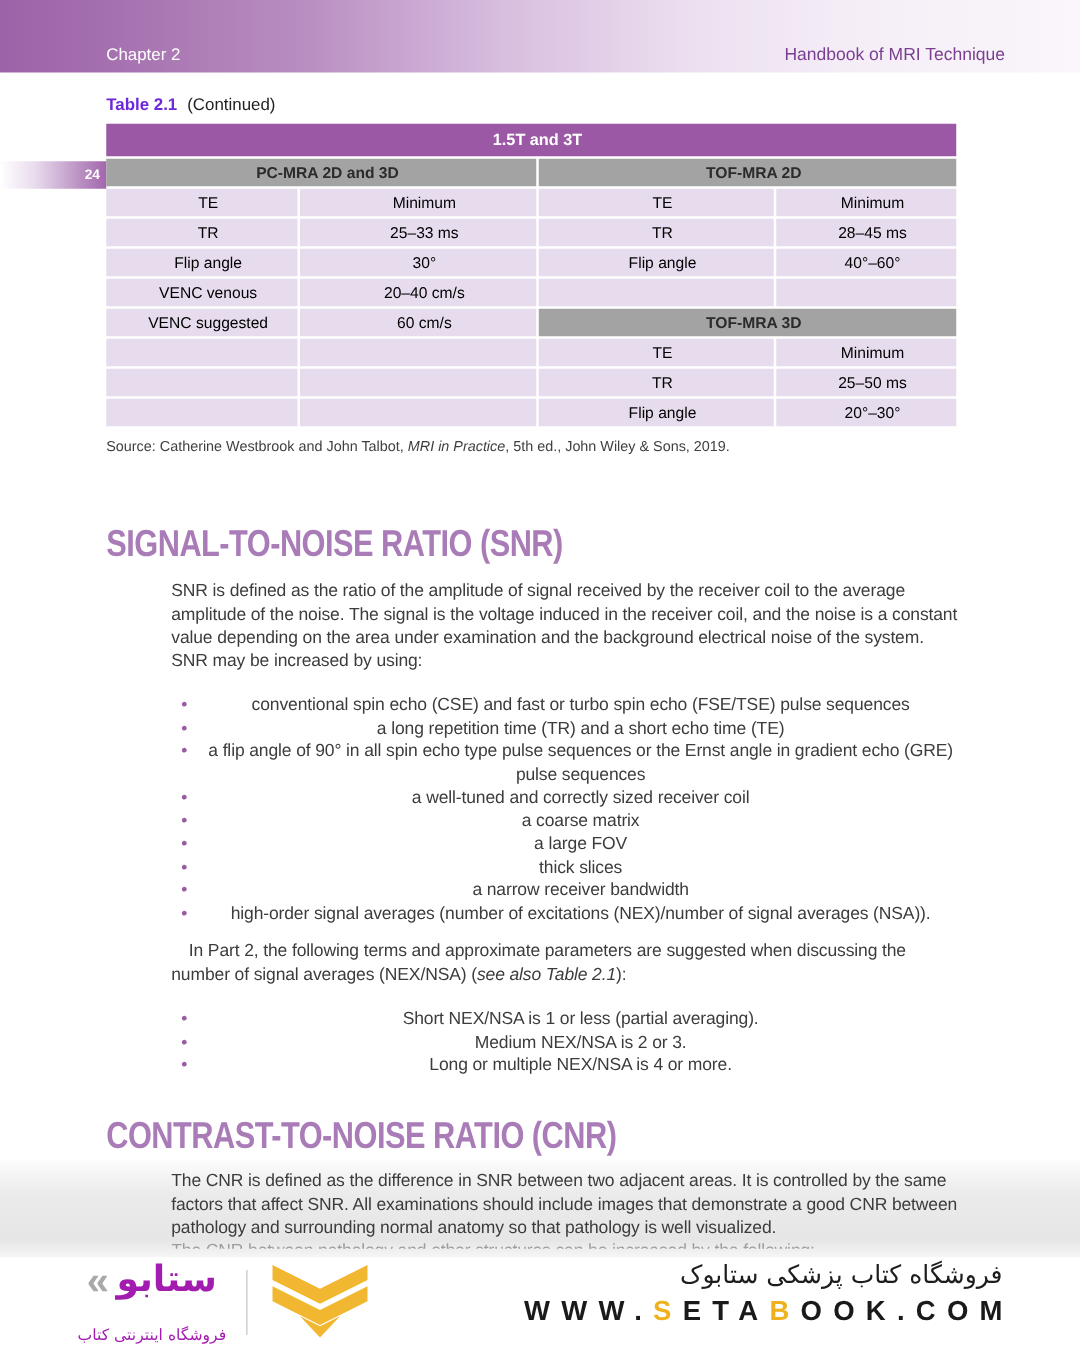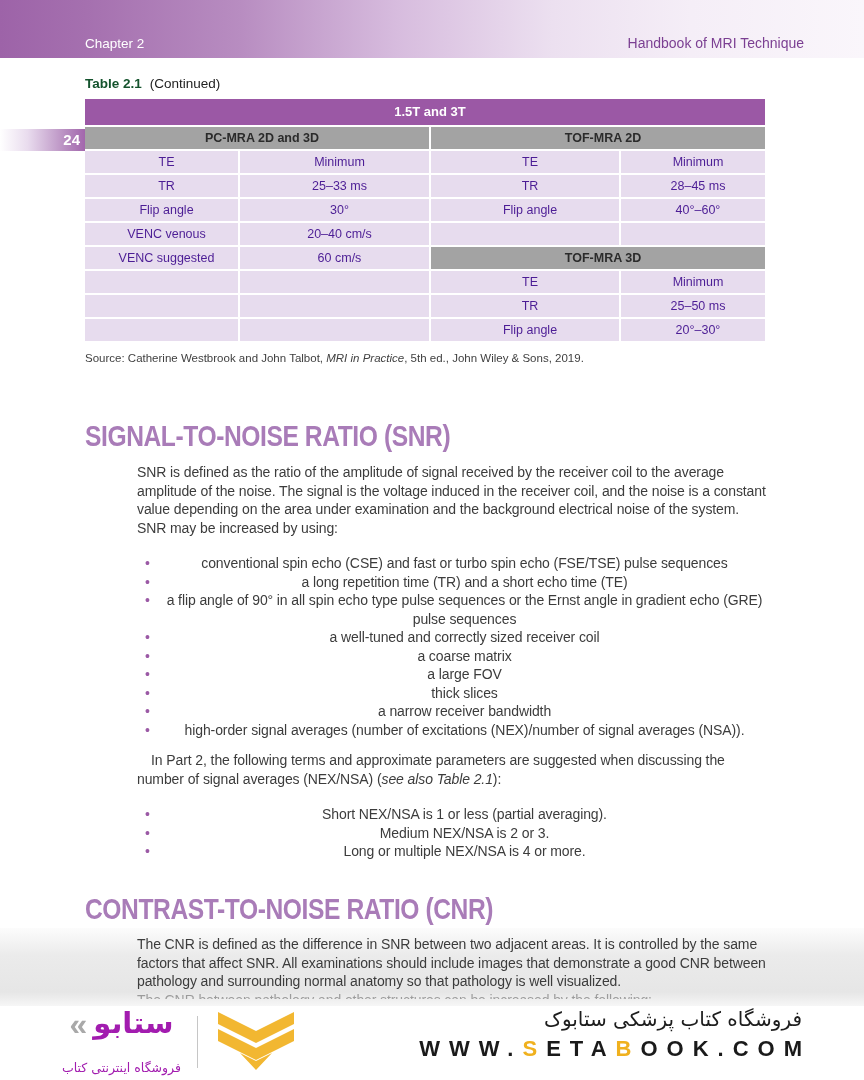--- a/index.html
+++ b/index.html
@@ -15,36 +15,36 @@
     background:linear-gradient(90deg,#9d63a8 0%, #a570af 10%, #b88dc1 28%,
                #d7bcde 46%, #ece0f0 64%, #f5eef7 80%, #faf6fb 100%);
   }
   .chapter { position:absolute; left:85px; top:36px; font-size:13.5px; color:#ffffff; }
   .book-title { position:absolute; right:60px; top:35px; font-size:14px; color:#7b3f92; }
 
   
   .page-tab {
     position:absolute; left:0; top:129px; width:92px; height:22px;
     background:linear-gradient(90deg,#ffffff 0%, #e9dcee 30%, #b78cc0 72%, #9b58a5 100%);
-    color:#fff; font-size:15px; font-weight:bold; line-height:22px;
+    color:#fff; font-size:11px; font-weight:bold; line-height:22px;
     text-align:right; padding-right:12px;
   }
 
   
   .caption { position:absolute; left:85px; top:76px; font-size:13.5px; color:#222; }
-  .caption .lbl { font-weight:bold; color:#14532d; margin-right:8px; }
+  .caption .lbl { font-weight:bold; color:#6d28d9; margin-right:8px; }
 
   
   .mri-table {
     position:absolute; left:85px; top:99px; width:680px;
     display:grid; grid-template-columns:153px 189px 188px 144px;
     column-gap:2px; row-gap:2px; background:#ffffff;text-align:center;
   }
   .mri-table > div { font-size:12.5px; padding-left:10px; height:22px; line-height:22px;
-    background:#e7dcee; color:#4c1d95; overflow:hidden; white-space:nowrap; }
+    background:#e7dcee; color:#000000; overflow:hidden; white-space:nowrap; }
   .mri-table .th-main {
     grid-column:span 4; background:#9b58a5; color:#ffffff; font-weight:bold;
     font-size:13px; height:26px; line-height:26px;
   }
   .mri-table .th-sub { grid-column:span 2; background:#a3a3a3; font-weight:bold; color:#2b2b2b; }
 
   .source { position:absolute; left:85px; top:352px; font-size:11.5px; color:#3f3f3f; }
 
   
   .h1 {

